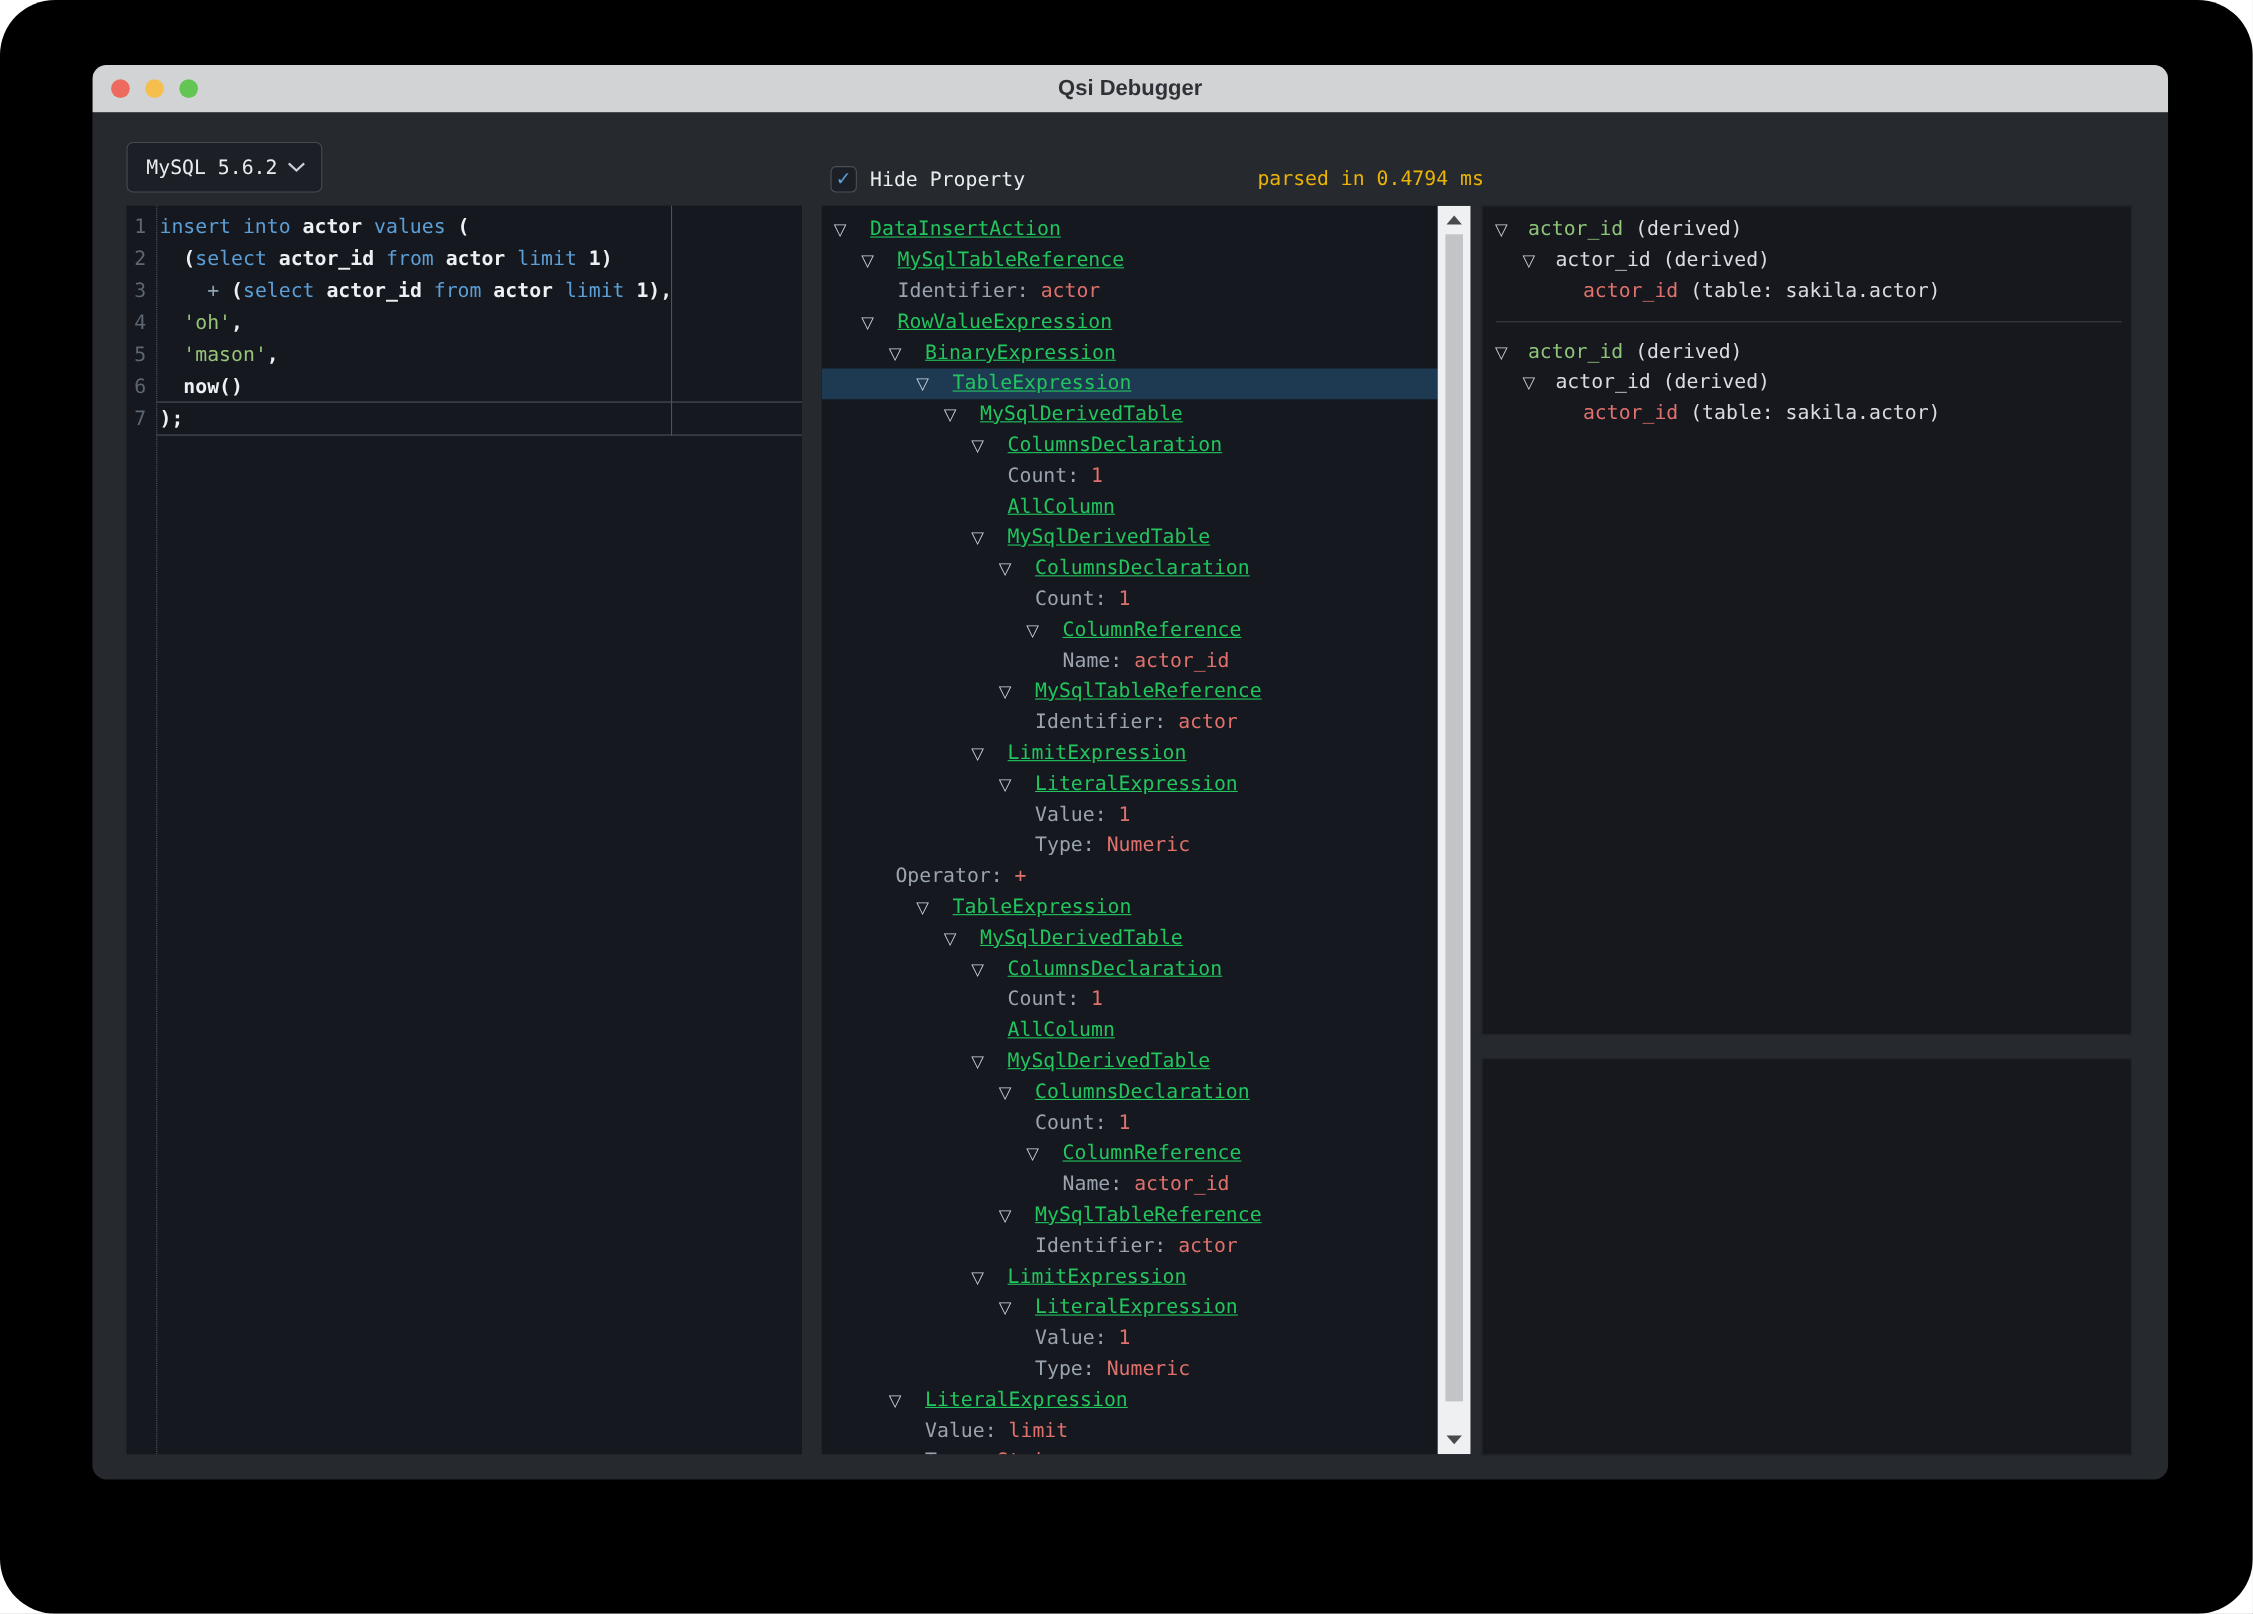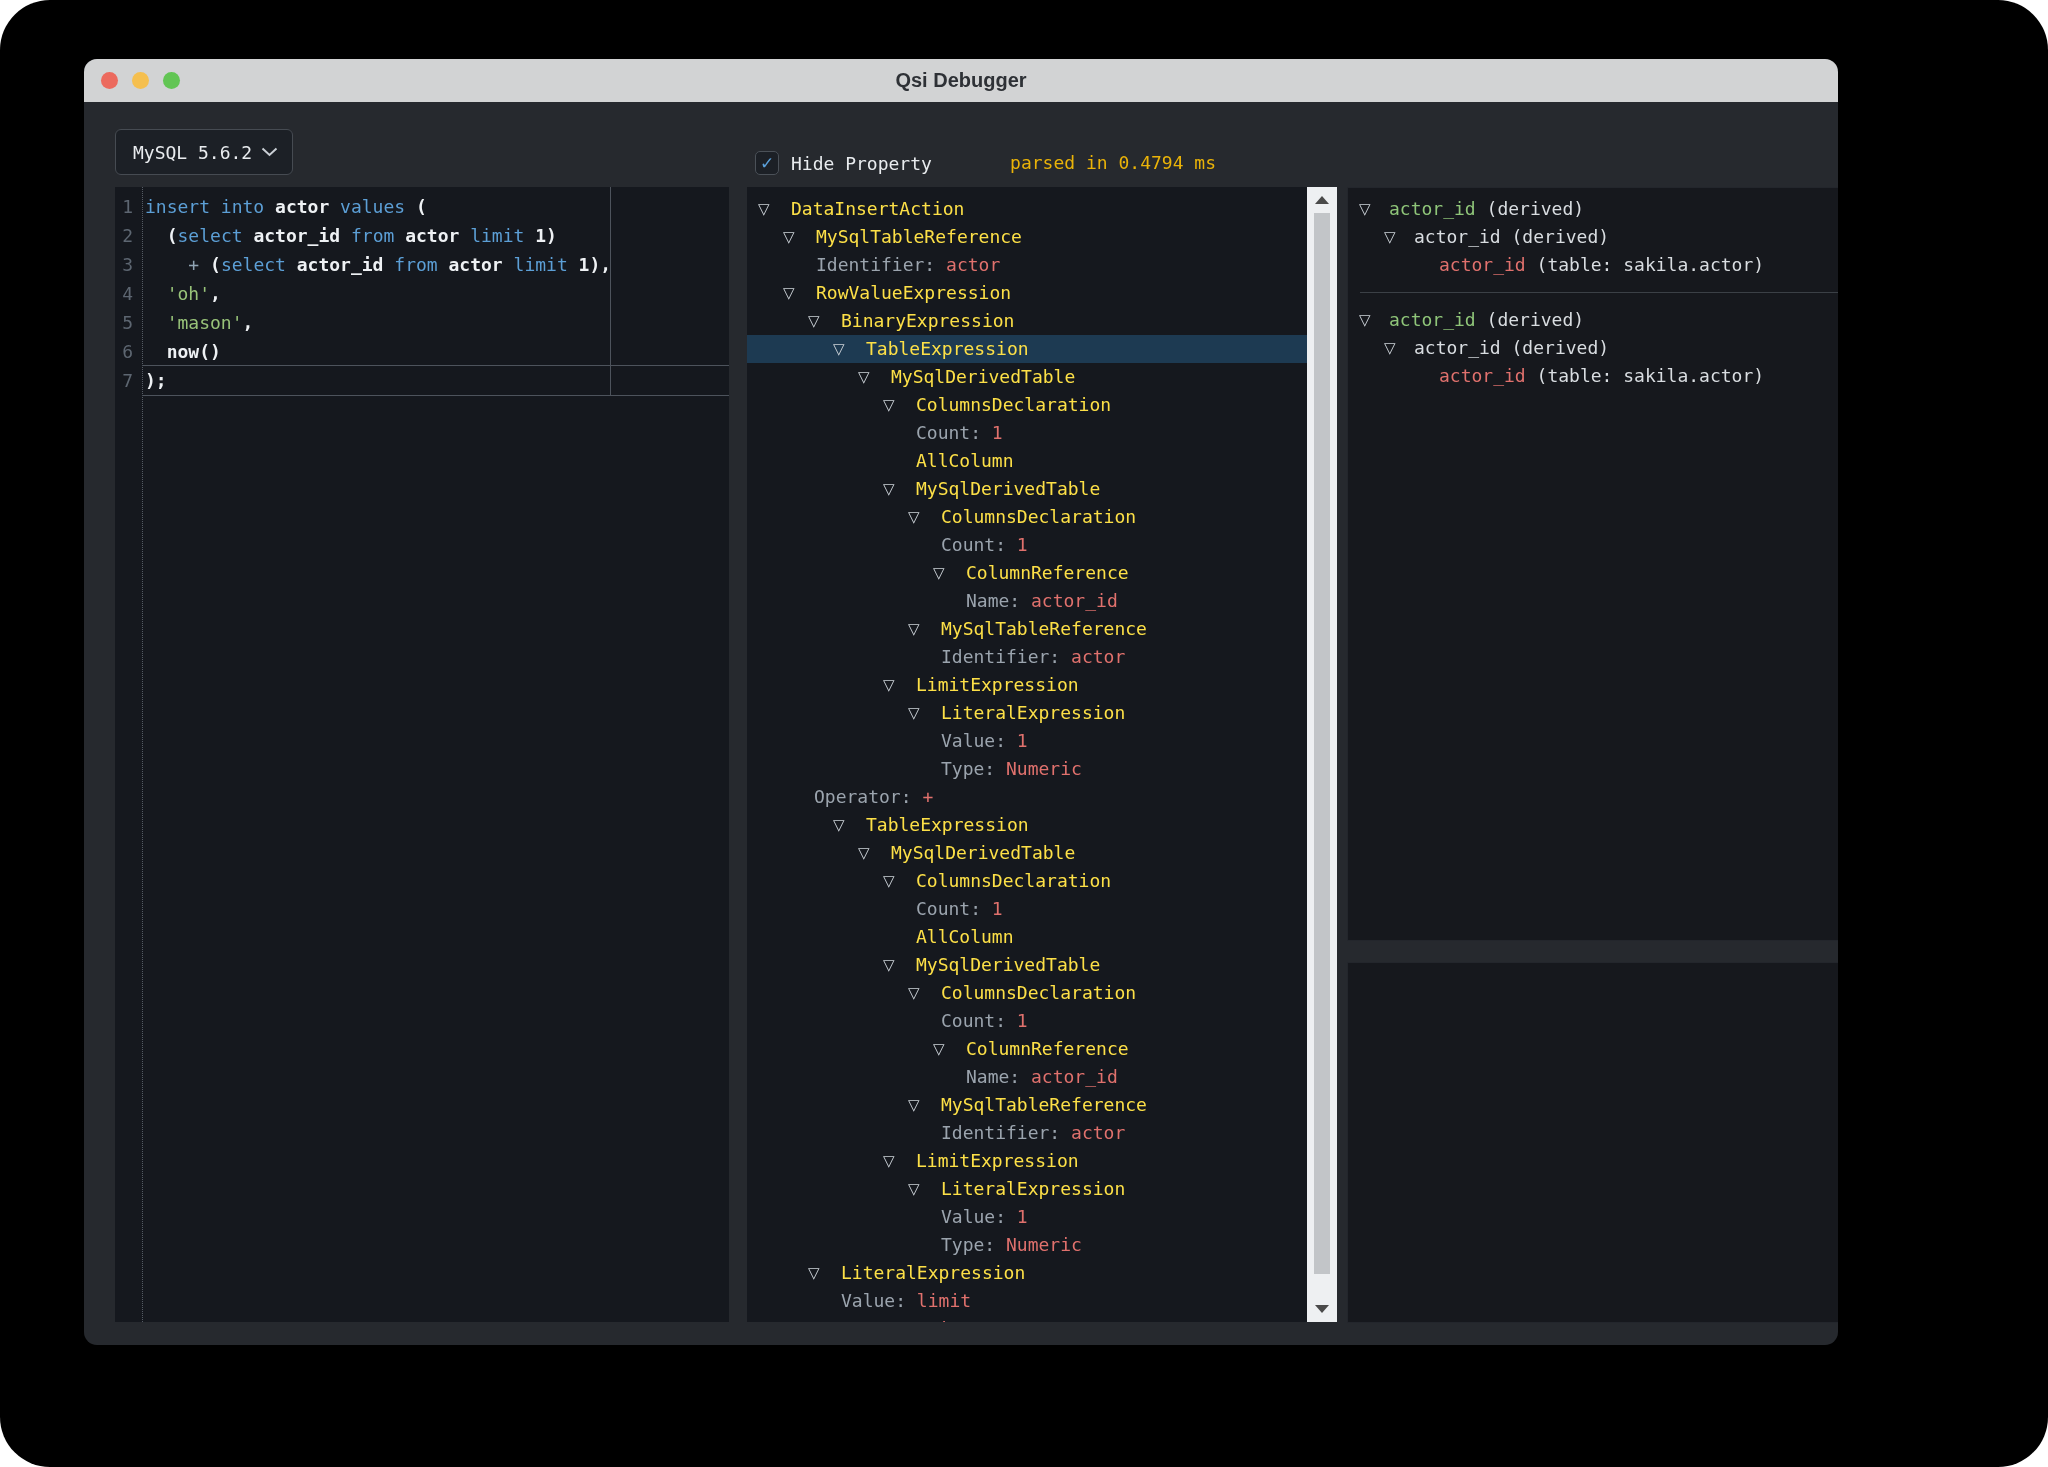--- a/index.html
+++ b/index.html
@@ -1,18 +1,18 @@
 <!DOCTYPE html>
 <html><head>
 <meta charset="utf-8">
 <style>
   html,body{margin:0;padding:0;background:#ffffff;}
   .canvas{position:relative;width:2048px;height:1467px;background:#000000;border-radius:50px;overflow:hidden;
           font-family:"DejaVu Sans Mono",monospace;}
-  .window{position:absolute;left:84px;top:59px;width:1754px;height:1286px;background:#26292e;border-radius:13px;overflow:hidden;
+  .window{position:absolute;left:84px;top:59px;width:1887px;height:1286px;background:#26292e;border-radius:13px;overflow:hidden;
           box-shadow:0 24px 80px rgba(0,0,0,.6);}
   .titlebar{position:absolute;left:0;top:0;width:100%;height:43px;background:#d2d3d4;display:flex;align-items:center;justify-content:center;}
   .title{font-family:"Liberation Sans",sans-serif;font-weight:700;font-size:20px;color:#2e3136;}
   .tl{position:absolute;top:13px;width:17px;height:17px;border-radius:50%;}
   .tl.red{left:17px;background:#ec6a5e;}
   .tl.yellow{left:48px;background:#f5bf4f;}
   .tl.green{left:79px;background:#62c554;}
 
   .dropdown{position:absolute;left:31px;top:70px;width:178px;height:46px;background:#1c2026;border:1px solid #464b52;border-radius:6px;
             box-sizing:border-box;display:flex;align-items:center;justify-content:space-between;padding:0 14px 0 17px;cursor:default;}
@@ -38,21 +38,21 @@
   .tk-str{color:#98c379;}
   .tk-op{color:#8fa3b3;}
   .curline{position:absolute;left:27px;right:0;top:178px;height:31px;border-top:1px solid #4d535c;border-bottom:1px solid #4d535c;box-sizing:border-box;}
   .ruler{position:absolute;left:495px;top:0;width:1px;height:209px;background:#4d535c;}
 
   .tree{left:663px;top:128px;width:590px;height:1135px;overflow:hidden;}
   .tree-rows{padding-top:8px;width:560px;}
   .trow{height:28px;line-height:28px;font-size:18px;white-space:pre;display:flex;align-items:center;}
   .trow.sel{background:#1d3a52;}
   .tri{display:inline-block;width:33px;flex:0 0 33px;color:#ccd2d8;font-family:"DejaVu Sans",sans-serif;font-size:15px;}
-  .c-node{color:#fde047;}
+  .c-node{color:#22c55e;text-decoration:underline;}
   .c-label{color:#9ba4ae;}
   .c-val{color:#e0716d;}
   .c-green{color:#8fc579;}
   .c-white{color:#d9dde1;}
   .c-salmon{color:#e0716d;}
 
   .vscroll{position:absolute;right:0;top:0;width:30px;height:1135px;background:#eef0f2;}
   .sb-arrow{position:absolute;left:0;width:30px;height:26px;display:flex;align-items:center;justify-content:center;}
   .sb-arrow.up{top:0;}
   .sb-arrow.down{bottom:0;}

